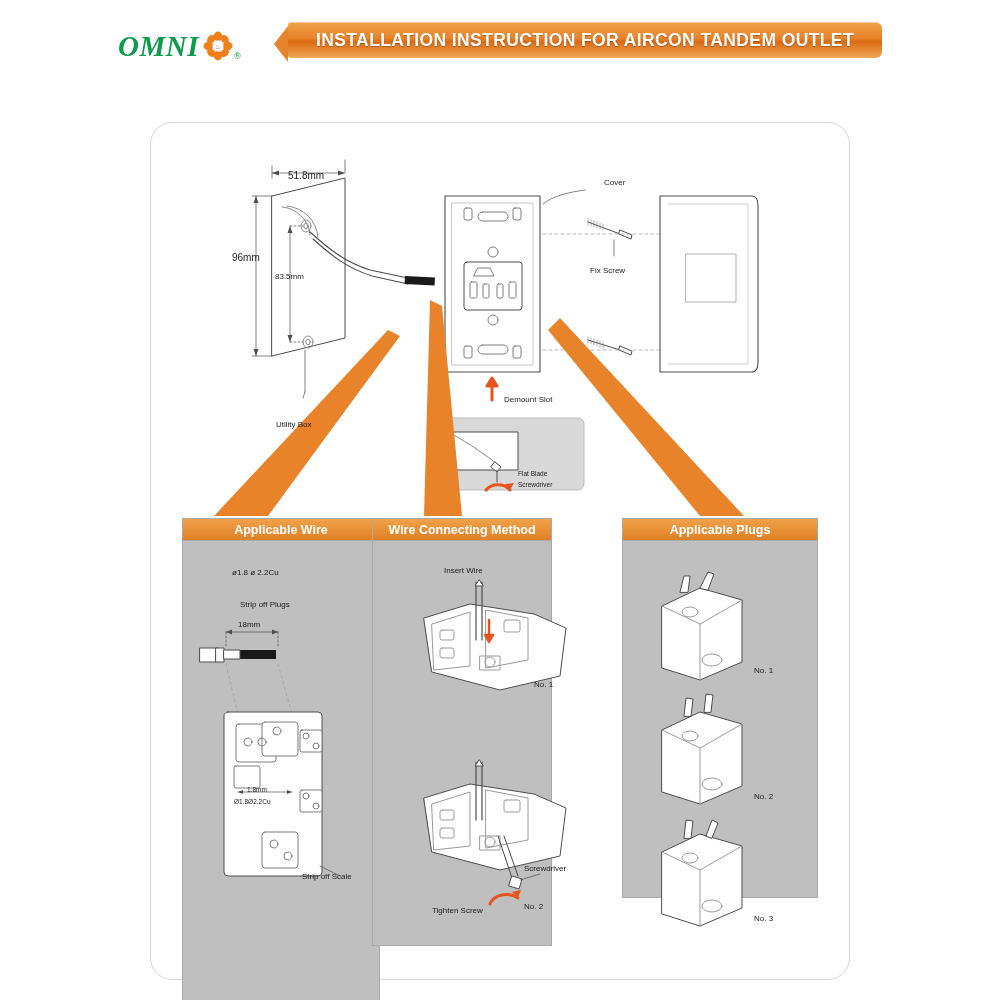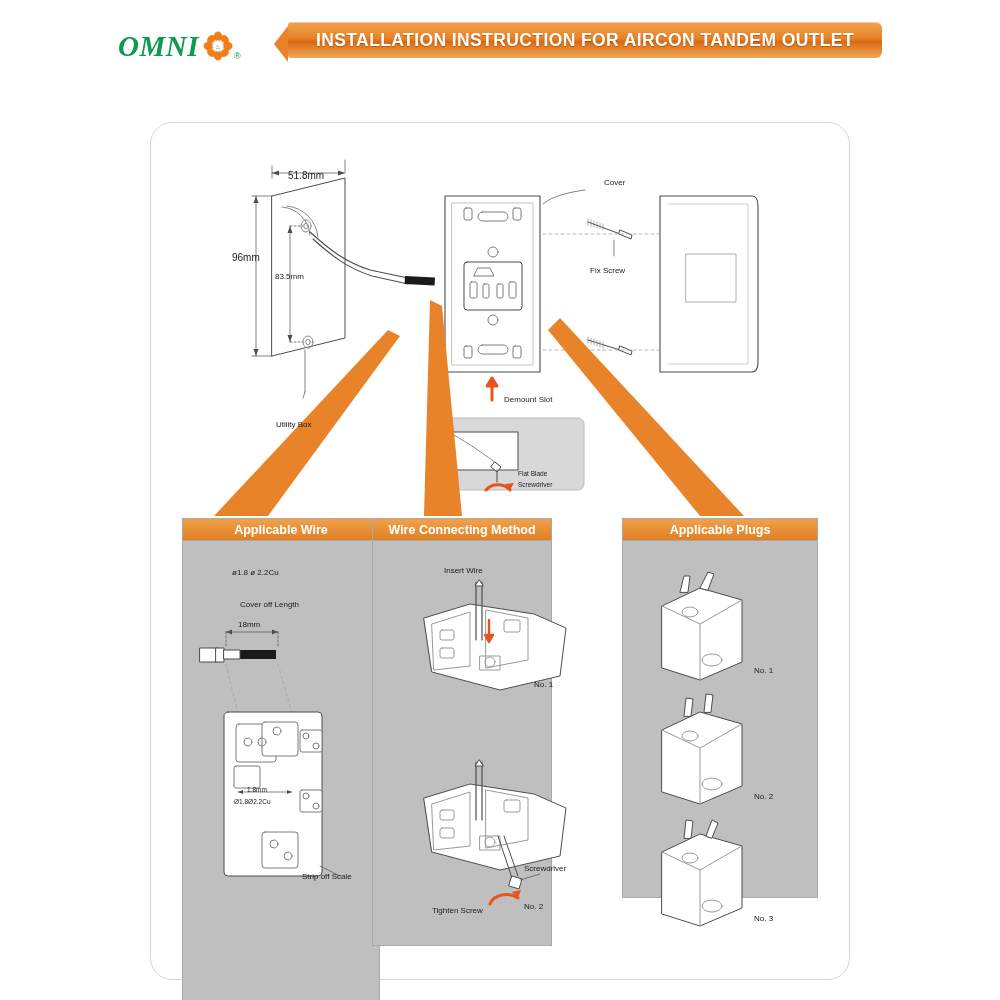--- a/index.html
+++ b/index.html
@@ -390,21 +390,21 @@
   <div class="lbl" style="left:232px; top:252px;">96mm</div>
   <div class="lbl sm" style="left:275px; top:272px;">83.5mm</div>
   <div class="lbl sm" style="left:276px; top:420px;">Utility Box</div>
   <div class="lbl sm" style="left:584px; top:178px;margin-left:20px;">Cover</div>
   <div class="lbl sm" style="left:590px; top:266px;">Fix Screw</div>
   <div class="lbl sm" style="left:504px; top:395px;">Demount Slot</div>
   <div class="lbl xs" style="left:518px; top:470px;">Flat Blade</div>
   <div class="lbl xs" style="left:518px; top:481px;">Screwdriver</div>
 
   <div class="lbl sm" style="left:232px; top:568px;">ø1.8  ø 2.2Cu</div>
-  <div class="lbl sm" style="left:240px; top:600px;">Cover off Length</div>
+  <div class="lbl sm" style="left:240px; top:600px;">Strip off Plugs</div>
   <div class="lbl sm" style="left:238px; top:620px;">18mm</div>
   <div class="lbl xs" style="left:247px; top:786px;">1.8mm</div>
   <div class="lbl xs" style="left:234px; top:798px;">Ø1.8Ø2.2Cu</div>
   <div class="lbl sm" style="left:302px; top:872px;">Strip off Scale</div>
 
   <div class="lbl sm" style="left:404px; top:566px;margin-left:40px;">Insert Wire</div>
   <div class="lbl sm" style="left:534px; top:680px;">No. 1</div>
   <div class="lbl sm" style="left:524px; top:864px;">Screwdriver</div>
   <div class="lbl sm" style="left:432px; top:906px;">Tighten Screw</div>
   <div class="lbl sm" style="left:524px; top:902px;">No. 2</div>

